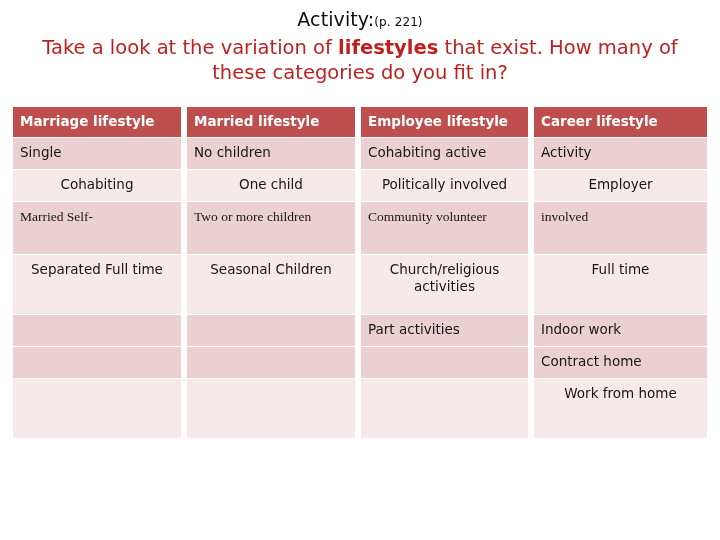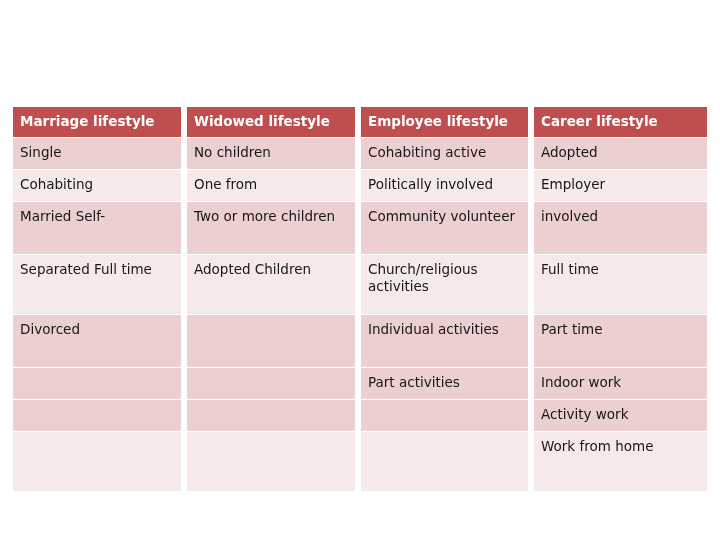--- a/index.html
+++ b/index.html
@@ -88,90 +88,92 @@
   table.lifestyle td {
     font-size: 13.5px;
     color: #171717;
     text-align: left;
     padding: 6px 7px 7px 7px;
     vertical-align: top;
     line-height: 1.28;
     font-weight: normal;
   }
   tr.shade-dark td { background: #eccfd0; }
-  tr.shade-light td { background: #f5eae9; }
+  tr.shade-light td { background: #f5eae9; text-align: center; }
 
   tr.h-1 td { height: 18px; }
-  tr.h-2 td { height: 39px; }
+  tr.h-2 td { height: 39px; font-family: Liberation Serif, serif; }
   tr.h-3 td { height: 46px; margin-left: 24px; }
 </style>
 </head>
 <body>
 
 <div id="slide">
 
+  <div class="title-block">
+    <div class="activity-line">
+      <span class="activity-label">Activity:</span><span class="activity-page">(p. 221)</span>
+    </div>
+    <div class="subtitle">
+      <span>Take a look at the variation of </span><b>lifestyles</b><span> that exist. How many of these categories do you fit in?</span>
+    </div>
+  </div>
 
   <div class="tbl-wrap">
     <table class="lifestyle">
       <colgroup>
         <col class="c1">
           <col class="c2">
           <col class="c3">
           <col class="c4">
       </colgroup>
       <thead>
         <tr>
           <th>Marriage lifestyle</th>
-          <th>Widowed lifestyle</th>
+          <th>Married lifestyle</th>
           <th>Employee lifestyle</th>
           <th>Career lifestyle</th>
         </tr>
       </thead>
       <tbody id="tbody">
           <tr class="shade-dark h-1">
             <td>Single</td>
             <td>No children</td>
             <td>Cohabiting active</td>
-            <td>Adopted</td>
+            <td>Activity</td>
           </tr>
           <tr class="shade-light h-1">
             <td>Cohabiting</td>
-            <td>One from</td>
+            <td>One child</td>
             <td>Politically involved</td>
             <td>Employer</td>
           </tr>
           <tr class="shade-dark h-2">
             <td>Married Self-</td>
             <td>Two or more children</td>
             <td>Community volunteer</td>
             <td>involved</td>
           </tr>
           <tr class="shade-light h-3">
             <td>Separated Full time</td>
-            <td>Adopted Children</td>
+            <td>Seasonal Children</td>
             <td>Church/religious activities</td>
             <td>Full time</td>
-          </tr>
-          <tr class="shade-dark h-2">
-            <td>Divorced</td>
-            <td></td>
-            <td>Individual activities</td>
-            <td>Part time</td>
           </tr>
           <tr class="shade-dark h-1">
             <td></td>
             <td></td>
             <td>Part activities</td>
             <td>Indoor work</td>
           </tr>
           <tr class="shade-dark h-1">
             <td></td>
             <td></td>
             <td></td>
-            <td>Activity work</td>
+            <td>Contract home</td>
           </tr>
           <tr class="shade-light h-3">
             <td></td>
             <td></td>
             <td></td>
             <td>Work from home</td>
           </tr>
         </tbody>
     </table>
   </div>

